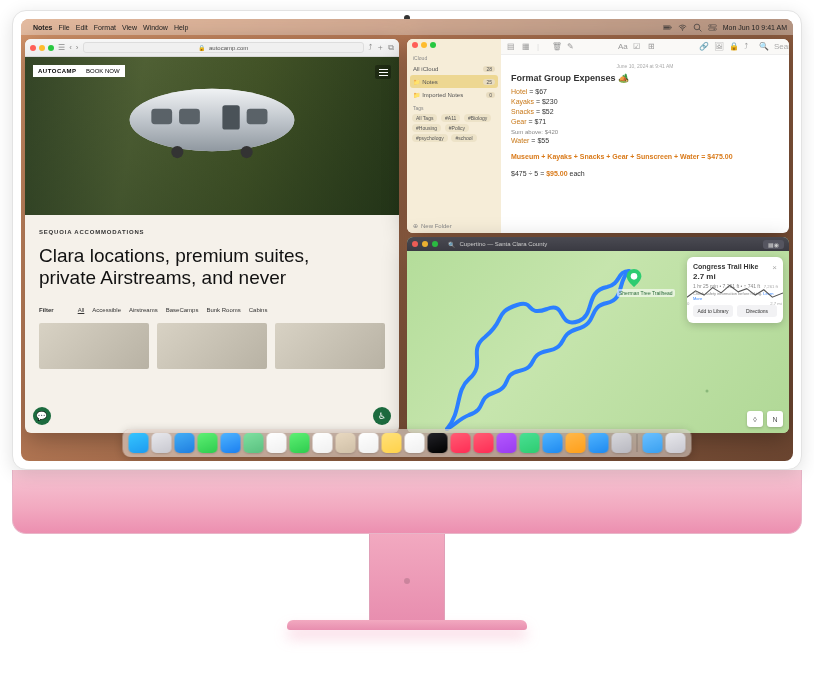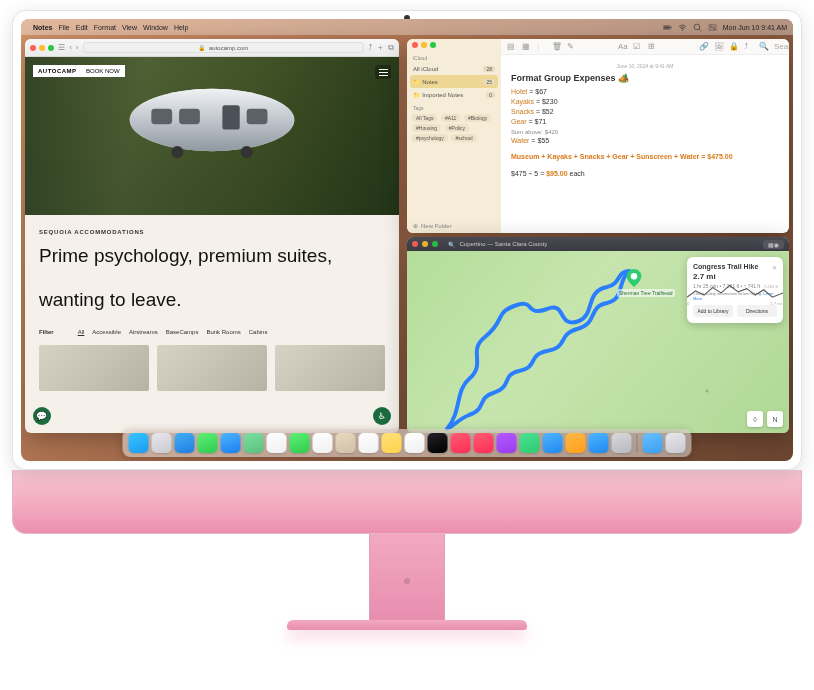--- a/index.html
+++ b/index.html
@@ -172,23 +172,22 @@
                 <rect x="112" y="28" width="20" height="28" rx="3" fill="#4a5258"></rect>
                 <rect x="140" y="32" width="24" height="18" rx="4" fill="#5a6268"></rect>
                 <circle cx="60" cy="82" r="7" fill="#333"></circle>
                 <circle cx="140" cy="82" r="7" fill="#333"></circle>
               </svg>
             </div>
           </div>
           <div class="sf-body">
             <div class="sf-eyebrow">SEQUOIA ACCOMMODATIONS</div>
             <div class="sf-headline">
-              <span>Prime psychology, premium suites,</span><br>
-              <br>
-              <span>wanting to leave.</span>
+              <span>Clara locations, premium suites,</span><br>
+              <span>private Airstreams, and never</span><br>
             </div>
             <div class="sf-filter">
               <b>Filter</b>
               <span style="width:8px"></span>
               <span class="act">All</span>
               <span>Accessible</span>
               <span>Airstreams</span>
               <span>BaseCamps</span>
               <span>Bunk Rooms</span>
               <span>Cabins</span>

